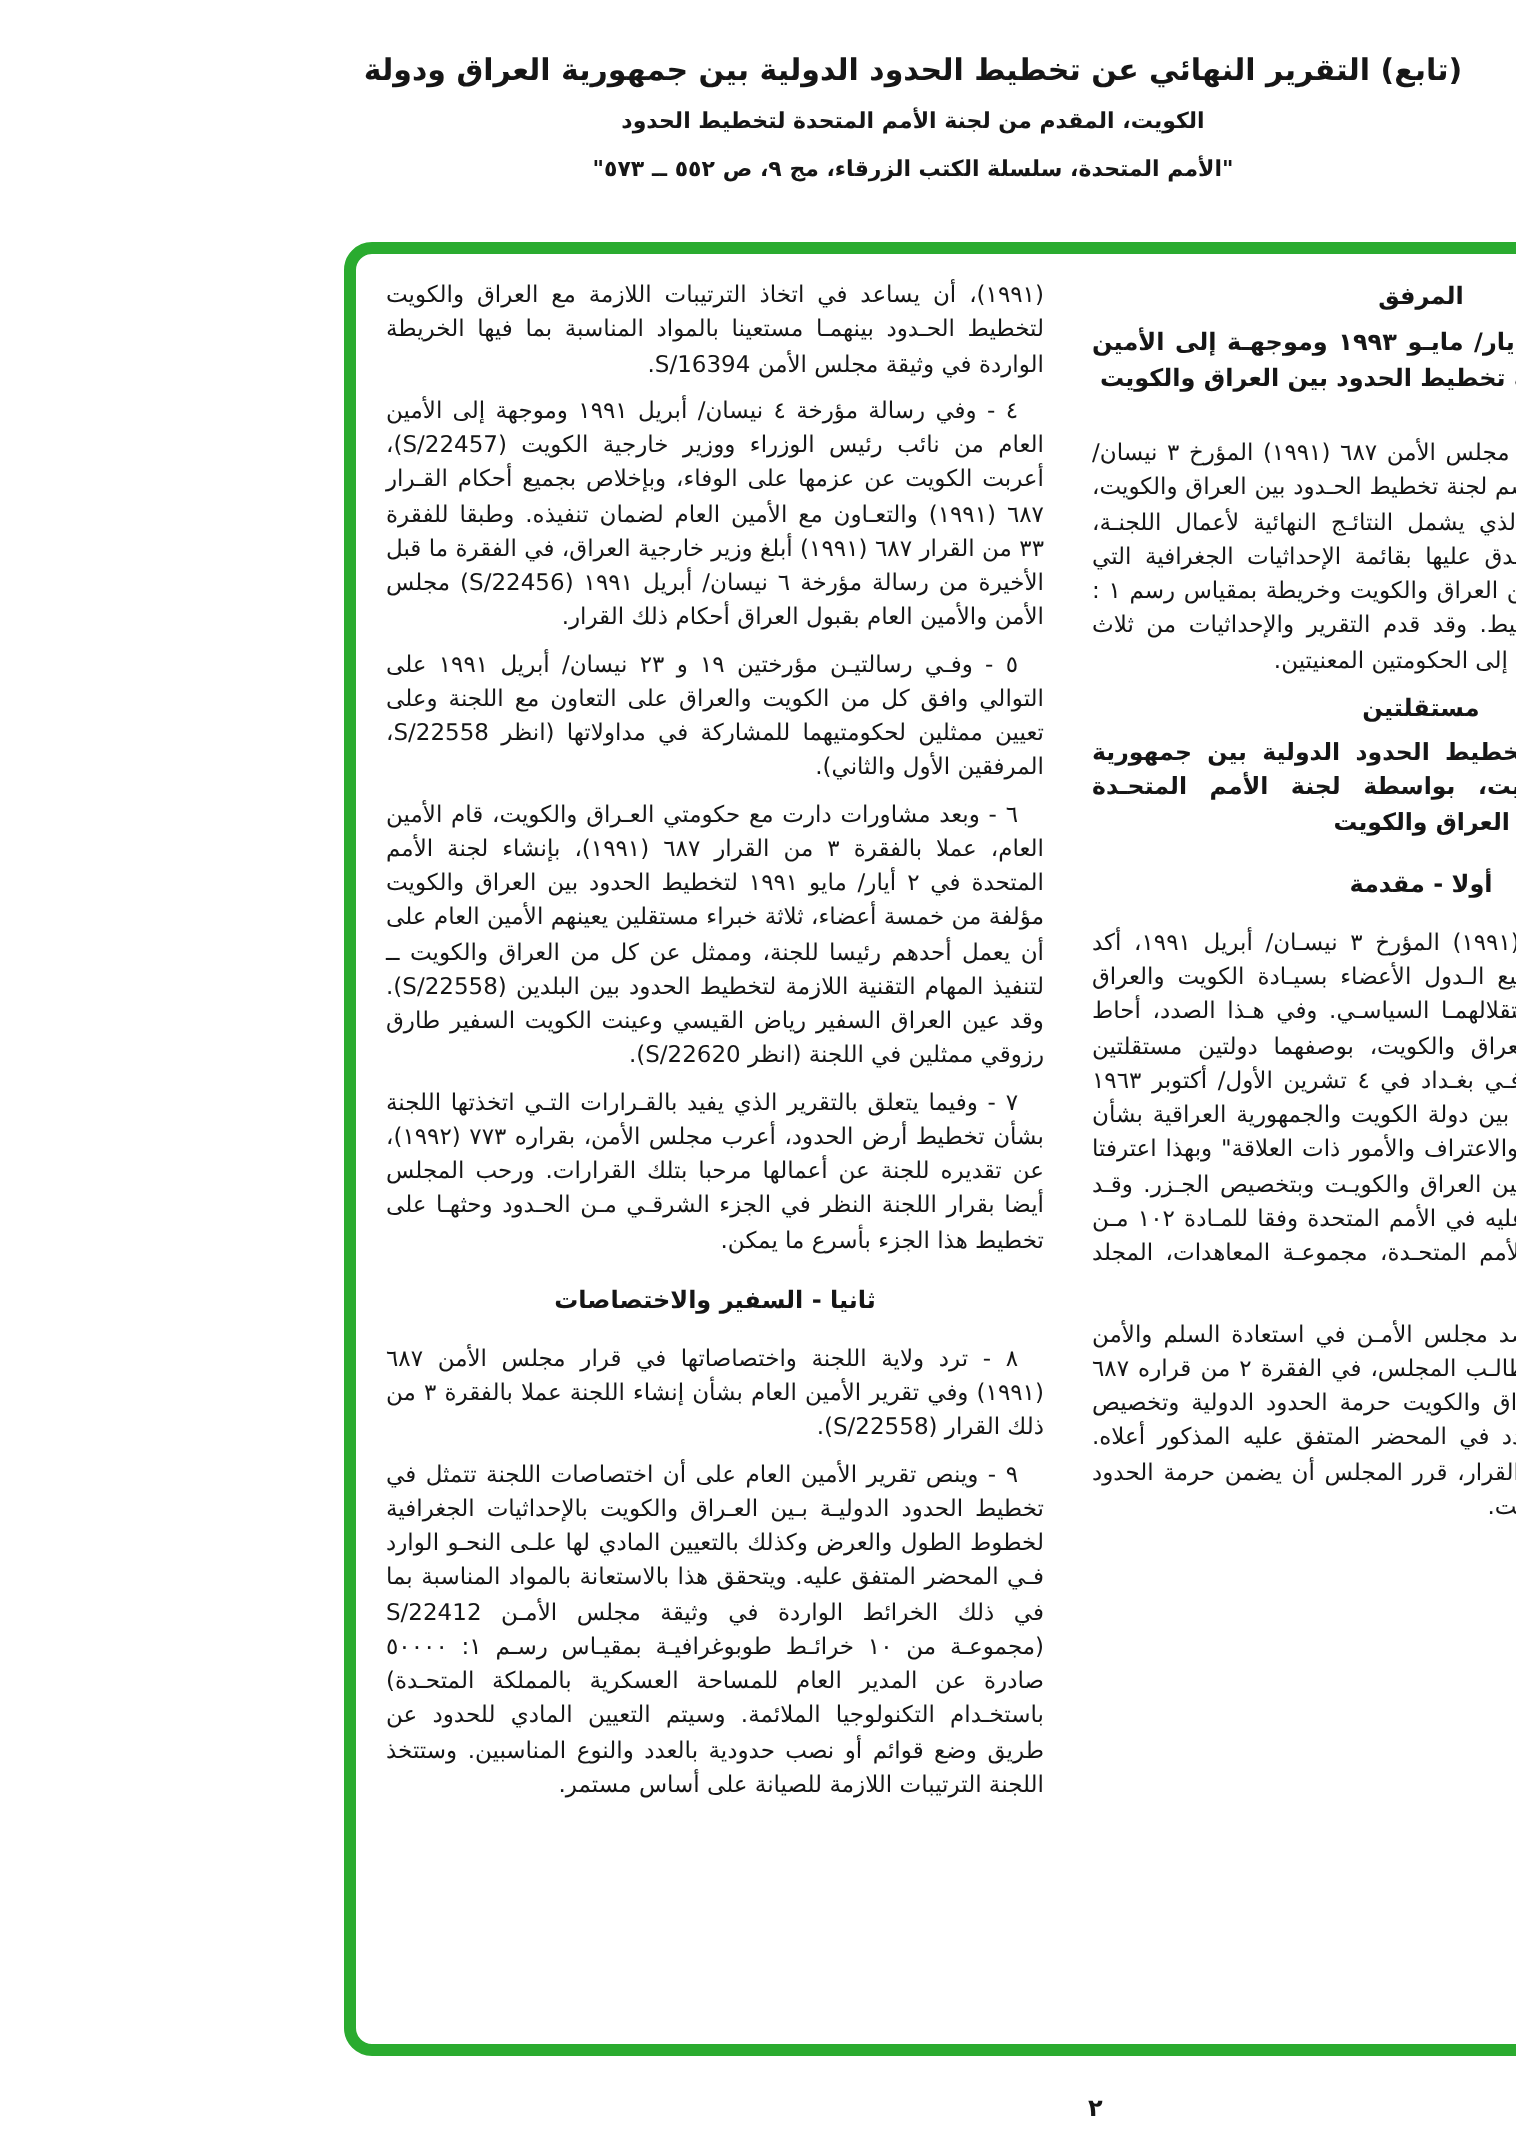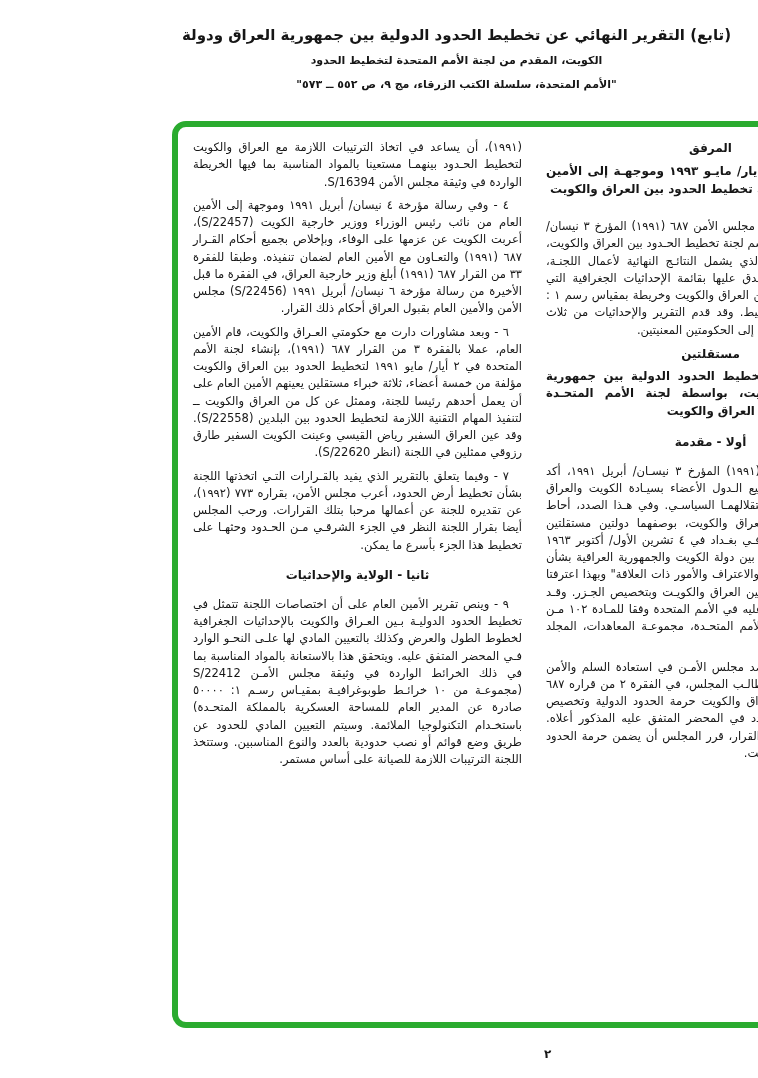--- a/index.html
+++ b/index.html
@@ -125,23 +125,25 @@
         <div class="h-appendix">مستقلتين</div>
         <p class="appendix-title">تقريـر نهائي عن تخطيط الحدود الدولية بين جمهورية العراق ودولة الكويت، بواسطة لجنة الأمم المتحـدة لتخطيـط الحدود بين العراق والكويت</p>
         <div class="section-heading">أولا - مقدمة</div>
         <p class="indent">١ - في قراره ٦٨٧ (١٩٩١) المؤرخ ٣ نيسـان/ أبريل ١٩٩١، أكد مجلس الأمن التزام جميع الـدول الأعضاء بسيـادة الكويت والعراق وسلامتهما الإقليمية واستقلالهمـا السياسـي. وفي هـذا الصدد، أحاط المجلـس علمـا بـأن العراق والكويت، بوصفهما دولتين مستقلتين ذواتي سيادة، قد وقعتا فـي بغـداد في ٤ تشرين الأول/ أكتوبر ١٩٦٣ على "محضر متفق عليه بين دولة الكويت والجمهورية العراقية بشأن استعادة العلاقات الودية والاعتراف والأمور ذات العلاقة" وبهذا اعترفتا رسميا بالحـدود الدولية بين العراق والكويـت وبتخصيص الجـزر. وقـد سجـل المحضر المتفق عليه في الأمم المتحدة وفقا للمـادة ١٠٢ مـن ميثـاق الأمم المتحدة (الأمم المتحـدة، مجموعـة المعاهدات، المجلد ٤٨٥، العدد ٧٠٦٣).</p>
         <p class="indent">٢ - وانطلاقا من مقصد مجلس الأمـن في استعادة السلم والأمن الدوليين في المنطقـة، طالـب المجلس، في الفقرة ٢ من قراره ٦٨٧ (١٩٩١)، بأن يحترم العراق والكويت حرمة الحدود الدولية وتخصيص الجزر، على النحو المحدد في المحضر المتفق عليه المذكور أعلاه. وفي الفقرة ٤ من ذلك القرار، قرر المجلس أن يضمن حرمة الحدود الدولية بين العراق والكويت.</p>
       </section>
 
       <section class="col">
         <p>(١٩٩١)، أن يساعد في اتخاذ الترتيبات اللازمة مع العراق والكويت لتخطيط الحـدود بينهمـا مستعينا بالمواد المناسبة بما فيها الخريطة الواردة في وثيقة مجلس الأمن S/16394.</p>
         <p class="indent">٤ - وفي رسالة مؤرخة ٤ نيسان/ أبريل ١٩٩١ وموجهة إلى الأمين العام من نائب رئيس الوزراء ووزير خارجية الكويت (S/22457)، أعربت الكويت عن عزمها على الوفاء، وبإخلاص بجميع أحكام القـرار ٦٨٧ (١٩٩١) والتعـاون مع الأمين العام لضمان تنفيذه. وطبقا للفقرة ٣٣ من القرار ٦٨٧ (١٩٩١) أبلغ وزير خارجية العراق، في الفقرة ما قبل الأخيرة من رسالة مؤرخة ٦ نيسان/ أبريل ١٩٩١ (S/22456) مجلس الأمن والأمين العام بقبول العراق أحكام ذلك القرار.</p>
+        <p class="indent">٥ - وفـي رسالتيـن مؤرختين ١٩ و ٢٣ نيسان/ أبريل ١٩٩١ على التوالي وافق كل من الكويت والعراق على التعاون مع اللجنة وعلى تعيين ممثلين لحكومتيهما للمشاركة في مداولاتها (انظر S/22558، المرفقين الأول والثاني).</p>
         <p class="indent">٦ - وبعد مشاورات دارت مع حكومتي العـراق والكويت، قام الأمين العام، عملا بالفقرة ٣ من القرار ٦٨٧ (١٩٩١)، بإنشاء لجنة الأمم المتحدة في ٢ أيار/ مايو ١٩٩١ لتخطيط الحدود بين العراق والكويت مؤلفة من خمسة أعضاء، ثلاثة خبراء مستقلين يعينهم الأمين العام على أن يعمل أحدهم رئيسا للجنة، وممثل عن كل من العراق والكويت ــ لتنفيذ المهام التقنية اللازمة لتخطيط الحدود بين البلدين (S/22558). وقد عين العراق السفير رياض القيسي وعينت الكويت السفير طارق رزوقي ممثلين في اللجنة (انظر S/22620).</p>
         <p class="indent">٧ - وفيما يتعلق بالتقرير الذي يفيد بالقـرارات التـي اتخذتها اللجنة بشأن تخطيط أرض الحدود، أعرب مجلس الأمن، بقراره ٧٧٣ (١٩٩٢)، عن تقديره للجنة عن أعمالها مرحبا بتلك القرارات. ورحب المجلس أيضا بقرار اللجنة النظر في الجزء الشرقـي مـن الحـدود وحثهـا على تخطيط هذا الجزء بأسرع ما يمكن.</p>
-        <div class="section-heading">ثانيا - الولاية والإحداثيات</div>
+        <div class="section-heading">ثانيا - السفير والاختصاصات</div>
+        <p class="indent">٨ - ترد ولاية اللجنة واختصاصاتها في قرار مجلس الأمن ٦٨٧ (١٩٩١) وفي تقرير الأمين العام بشأن إنشاء اللجنة عملا بالفقرة ٣ من ذلك القرار (S/22558).</p>
         <p class="indent">٩ - وينص تقرير الأمين العام على أن اختصاصات اللجنة تتمثل في تخطيط الحدود الدوليـة بـين العـراق والكويت بالإحداثيات الجغرافية لخطوط الطول والعرض وكذلك بالتعيين المادي لها علـى النحـو الوارد فـي المحضر المتفق عليه. ويتحقق هذا بالاستعانة بالمواد المناسبة بما في ذلك الخرائط الواردة في وثيقة مجلس الأمـن S/22412 (مجموعـة من ١٠ خرائـط طوبوغرافيـة بمقيـاس رسـم ١: ٥٠٠٠٠ صادرة عن المدير العام للمساحة العسكرية بالمملكة المتحـدة) باستخـدام التكنولوجيا الملائمة. وسيتم التعيين المادي للحدود عن طريق وضع قوائم أو نصب حدودية بالعدد والنوع المناسبين. وستتخذ اللجنة الترتيبات اللازمة للصيانة على أساس مستمر.</p>
       </section>
 
     </div>
   </div>
 
   <div class="page-number">٢</div>
 
 </div>
 

